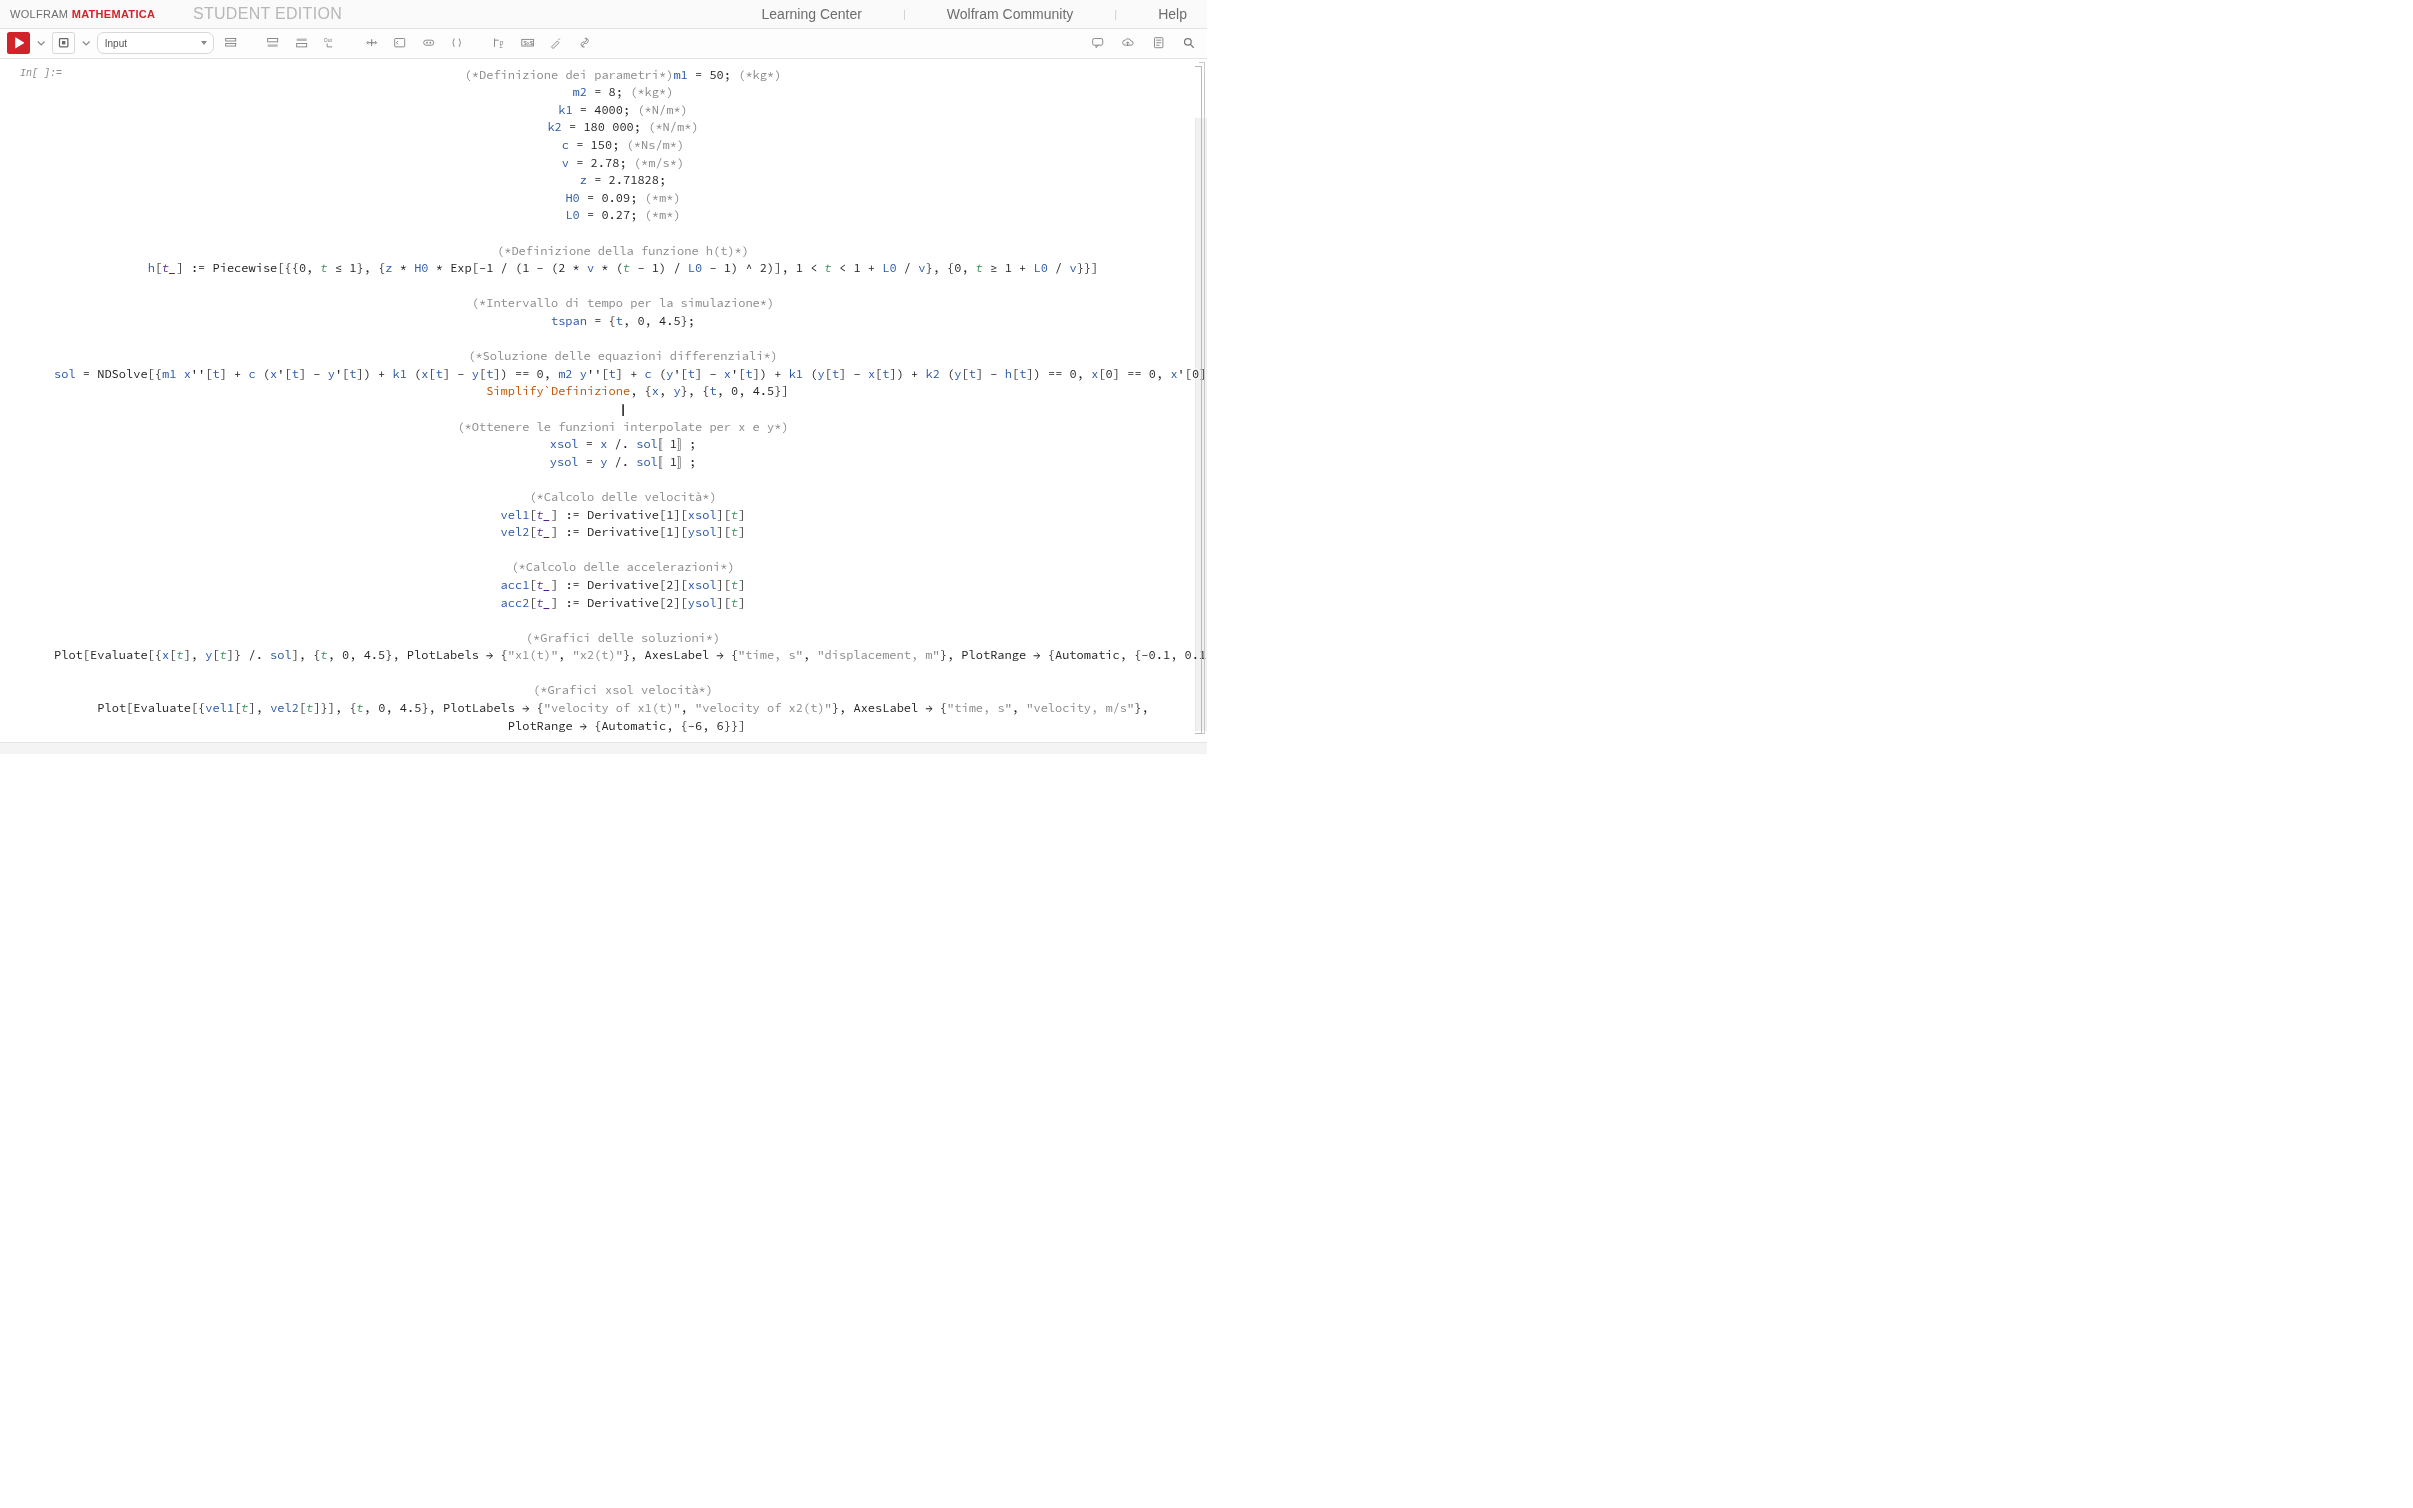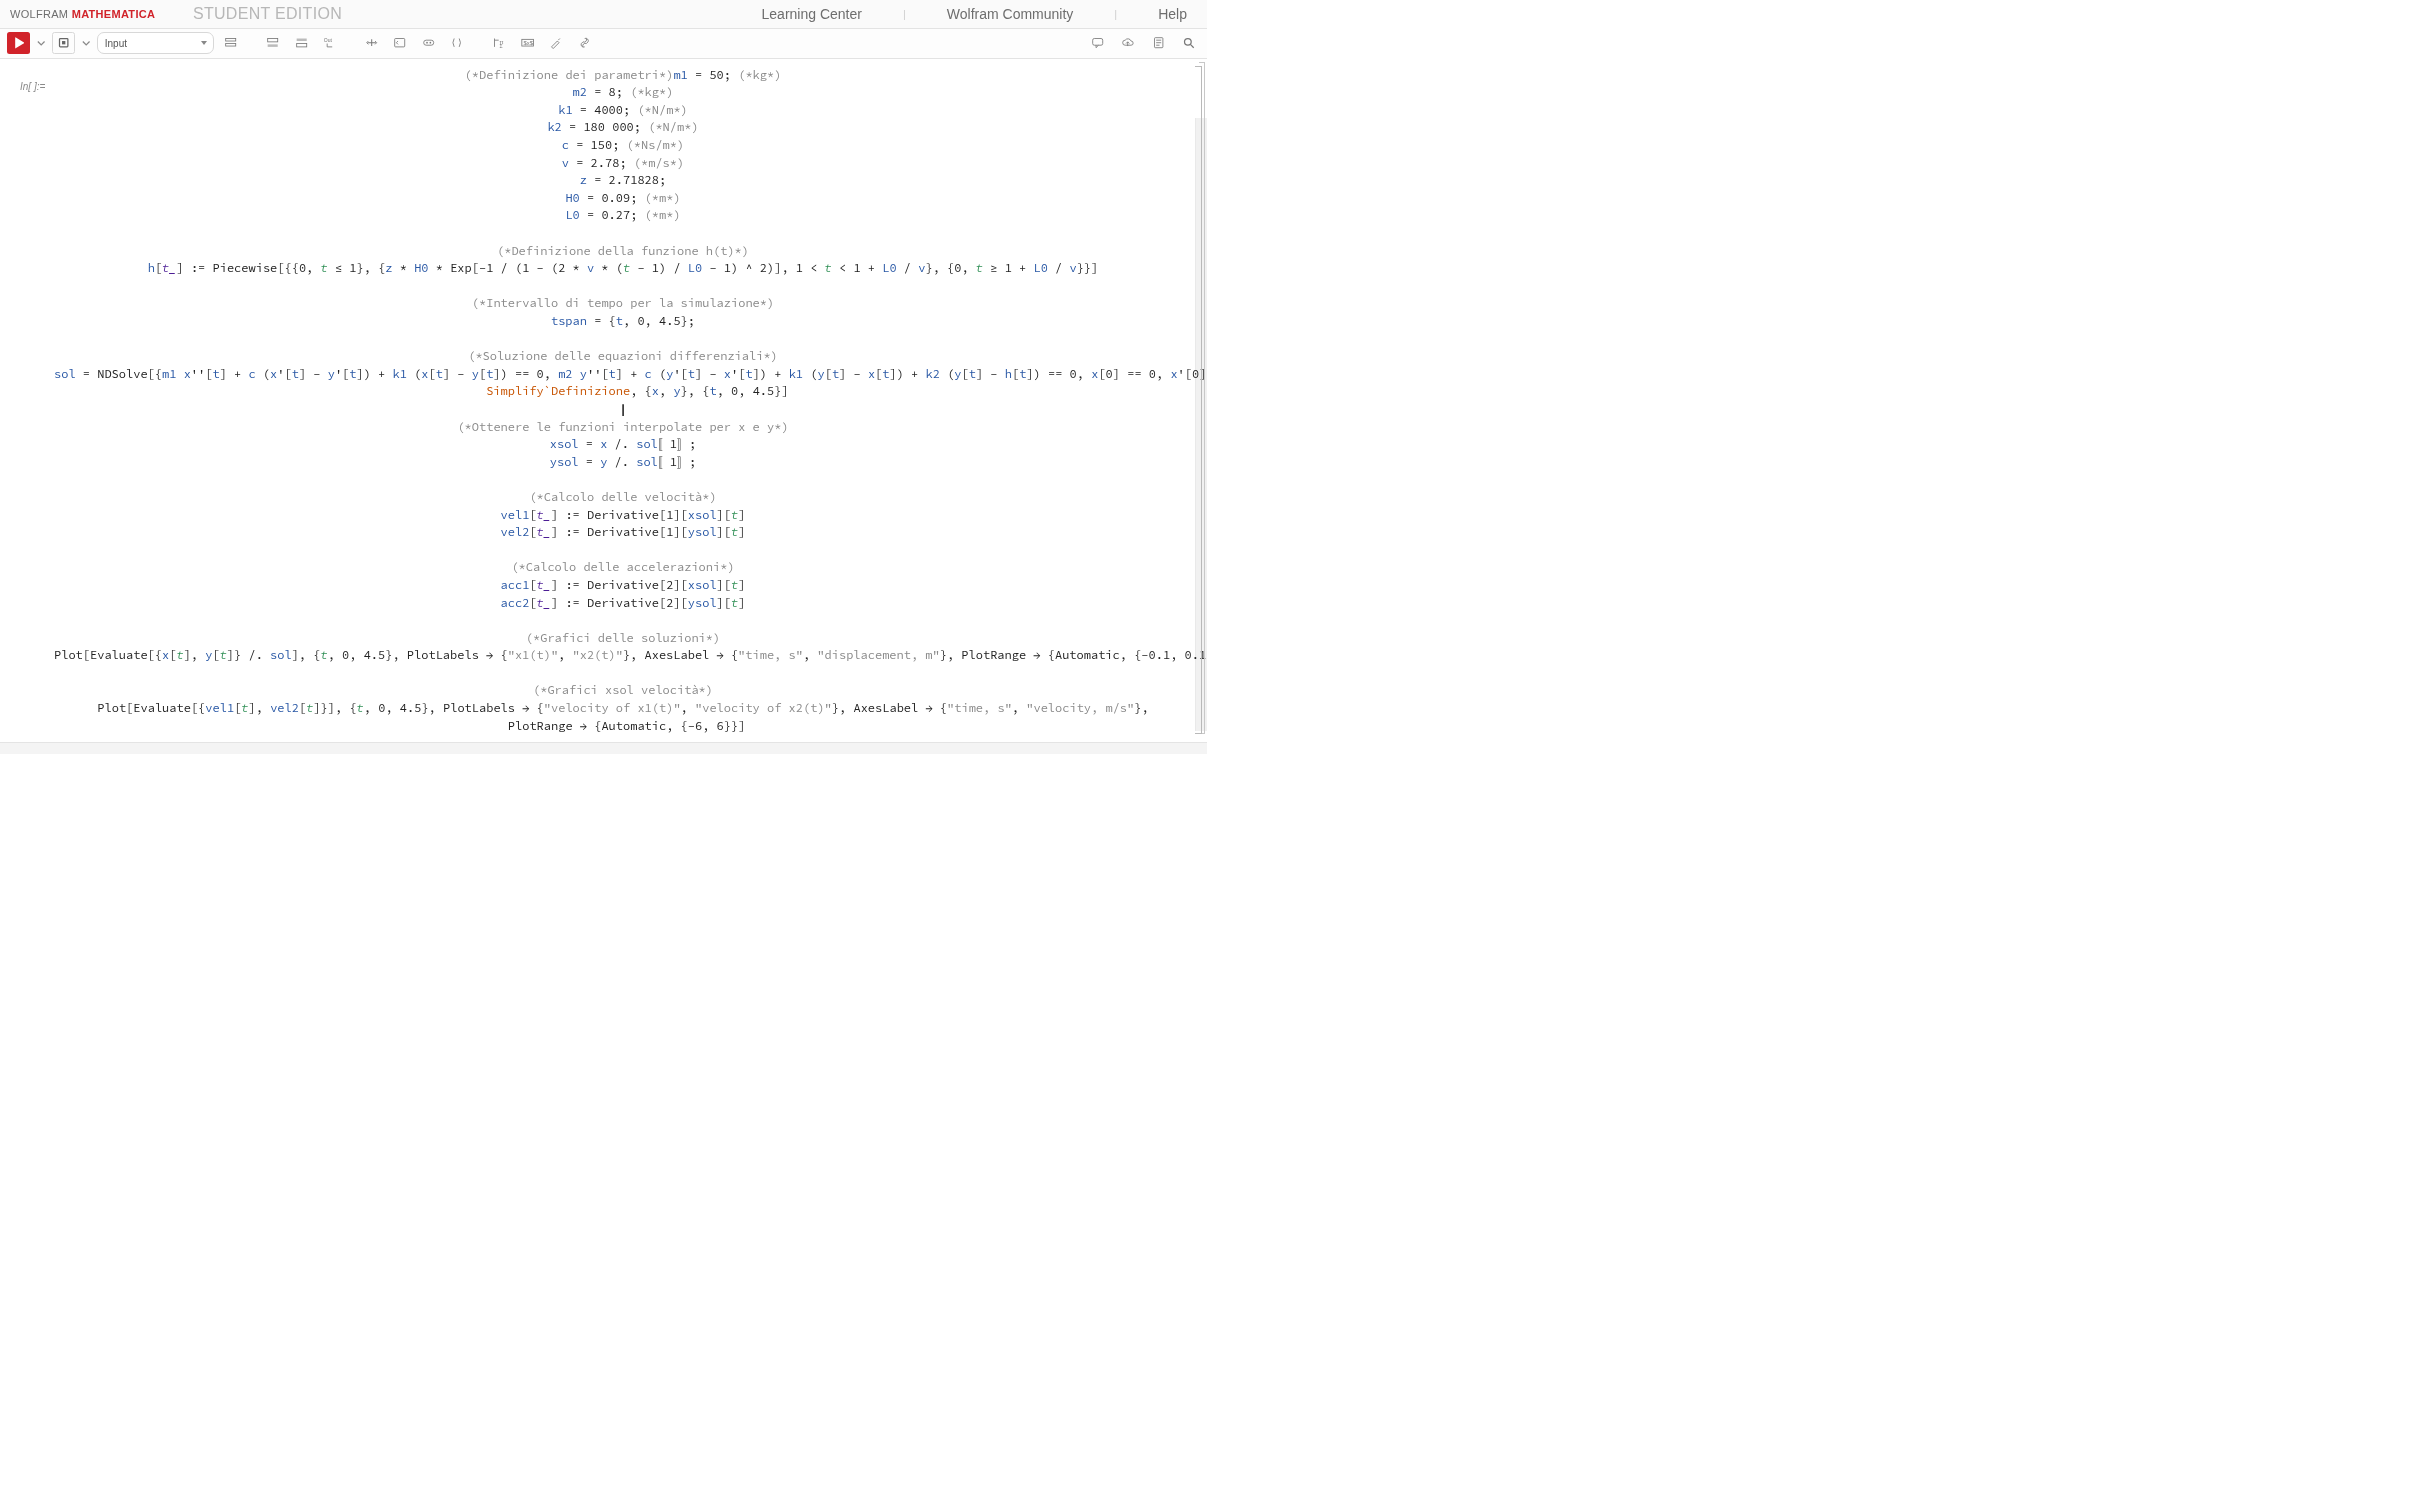--- a/index.html
+++ b/index.html
@@ -104,22 +104,22 @@
     border-right: 0.8px solid #b9b9b9;
     border-top: 0.8px solid #b9b9b9;
     border-bottom: 0.8px solid #b9b9b9;
   }
   .cell-bracket.outer {
     right: 1.7px; top:3.4px;
     border-color: #c8c8c8;
   }
   .in-label {
     position: absolute;
-    left: 20px; top: 19px;
-    font-family: Liberation Sans, sans-serif;
+    left: 20px; top: 6px;
+    font-family: Liberation Mono, monospace;
     font-size: 10px;
     color: #8a8a8a;
     font-style: italic;
   }
   .codeblock { margin-left: 37px; white-space: pre; color: #222; text-align: center; }
 
   
   .cm  { color: #8a8a8a; font-style: normal; } 
   .var { color: #2857a5; }     
   .qual{ color: #c75300; }

